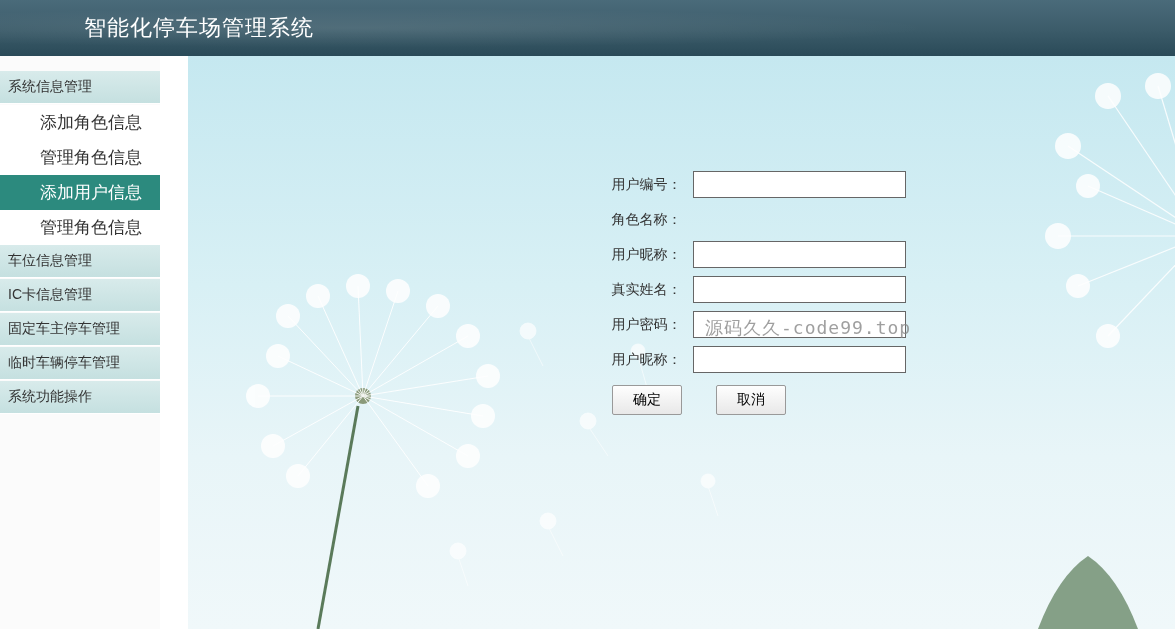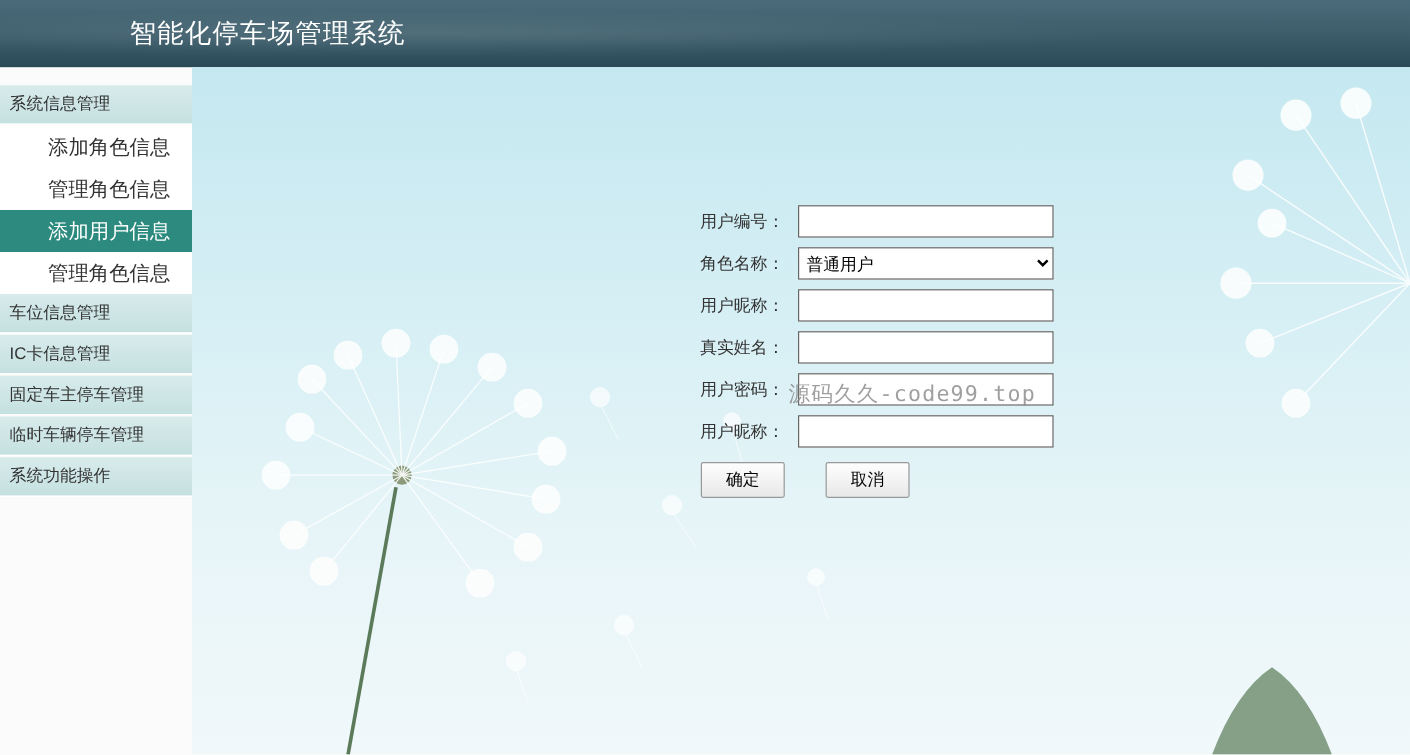--- a/index.html
+++ b/index.html
@@ -13,21 +13,21 @@
       width: 1175px;
       height: 629px;
       overflow: hidden;
       position: relative;
     }
     .header {
       height: 56px;
       background: linear-gradient(to bottom, #4a6b7a 0%, #3d5d6b 50%, #2a4a58 100%);
       display: flex;
       align-items: center;
-      padding-left: 108px;
+      padding-left: 84px;
       position: relative;
     }
     .header::before {
       content: "";
       position: absolute;
       left: 0;
       top: 0;
       width: 100%;
       height: 100%;
       background: radial-gradient(ellipse at 30% 50%, rgba(255,255,255,0.1) 0%, transparent 50%);
@@ -35,20 +35,21 @@
     .header-title {
       color: #fff;
       font-size: 22px;
       font-weight: normal;
       letter-spacing: 1px;
       z-index: 1;
     }
     .container {
       display: flex;
       height: calc(100% - 56px);
+      gap: 28px;
     }
     .sidebar {
       width: 160px;
       background: #fbfbfb;
       flex-shrink: 0;
       padding-top: 15px;
     }
     .menu-group {
       margin-bottom: 0;
     }
@@ -133,21 +134,21 @@
       padding: 5px 20px;
       border: 1px solid #999;
       background: linear-gradient(to bottom, #fefefe, #e8e8e8);
       font-size: 14px;
       cursor: pointer;
       border-radius: 2px;
       margin-right: 30px;
     }
     .watermark {
       position: absolute;
-      left: 497px;
+      left: 517px;
       top: 260px;
       color: #888;
       font-size: 18px;
       font-family: monospace, sans-serif;
       z-index: 3;
       opacity: 0.8;
       letter-spacing: 1px;
     }
   </style>
 </head>
@@ -275,23 +276,20 @@
 
     <div class="form-container">
 
       <div class="form-row">
         <div class="form-label">用户编号：</div>
         <input class="form-input" type="text" value="" style="">
       </div>
 
       <div class="form-row">
         <div class="form-label">角色名称：</div>
-        <select class="form-select">
-          <option>普通用户</option>
-        </select>
       </div>
 
       <div class="form-row">
         <div class="form-label">用户昵称：</div>
         <input class="form-input" type="text" value="" style="">
       </div>
 
       <div class="form-row">
         <div class="form-label">真实姓名：</div>
         <input class="form-input" type="text" value="" style="">

